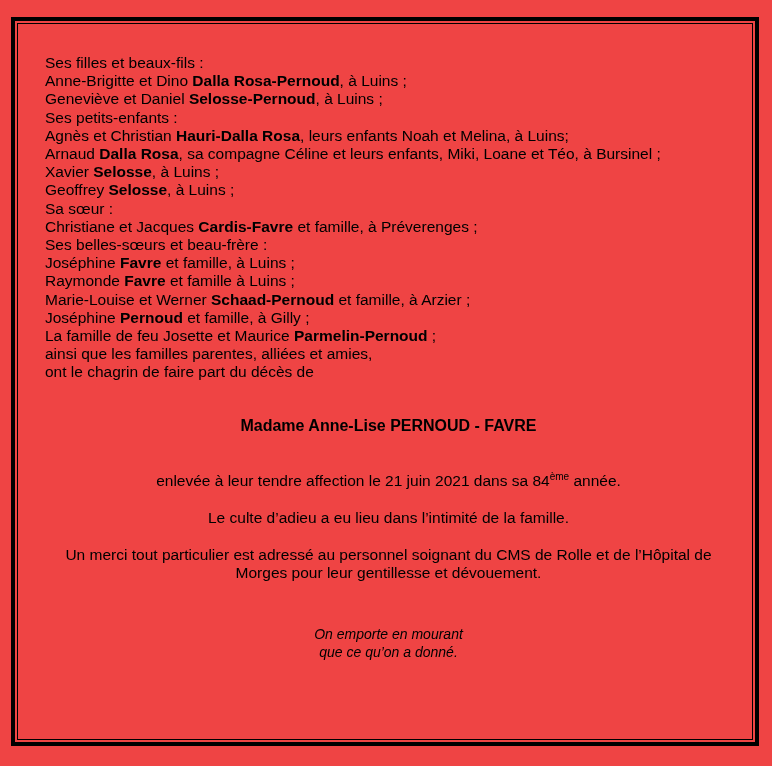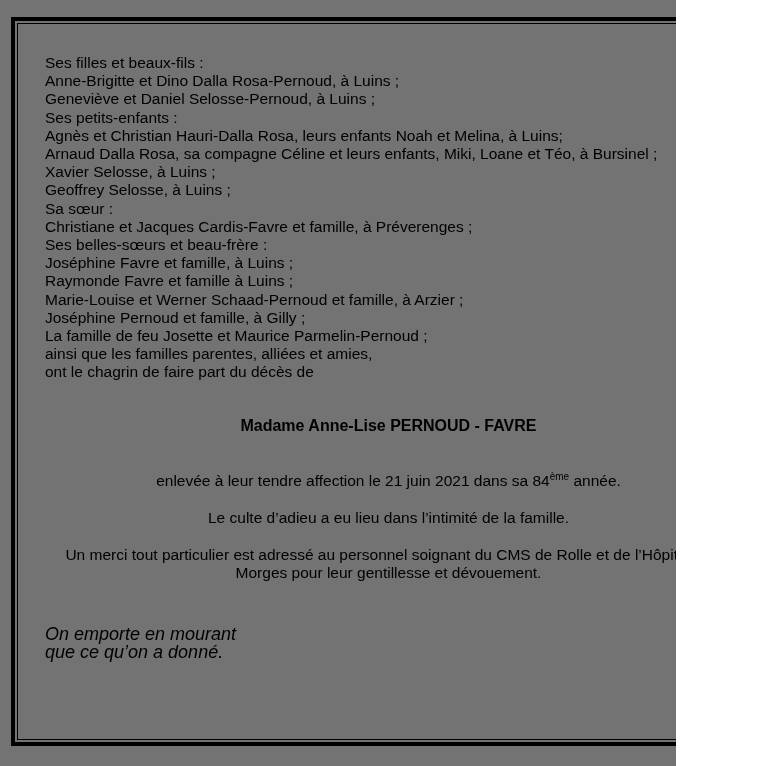--- a/index.html
+++ b/index.html
@@ -1,20 +1,20 @@
 <!DOCTYPE html>
 <html><head>
 <meta charset="utf-8">
 <style>
   html, body { margin: 0; padding: 0; background: #ffffff; }
   .page {
     position: relative;
-    width: 676px;
+    width: 772px;
     height: 766px;
-    background: #737373;
+    background: #ef4444;
     color: #000000;
     font-family: "Liberation Sans", "DejaVu Sans", sans-serif;
     overflow: hidden;
   }
   .frame-outer {
     position: absolute;
     left: 11px;
     top: 17px;
     width: 748px;
     height: 729px;
@@ -29,44 +29,44 @@
     border: 1px solid #000000;
   }
   .content {
     box-sizing: border-box;
     height: 100%;
     padding: 30px 20px 0 27px;
     font-size: 15.5px;
     line-height: 18.2px;
   }
   .family-lines .family-line { white-space: pre-wrap; }
-  .family-lines b, .paragraphs b { font-weight: normal; }
+  .family-lines b, .paragraphs b { font-weight: bold; }
   .title {
     font-size: 16px;
     line-height: 28px;
     font-weight: bold;
     text-align: center;
     margin: 30px 0 32px 0;
     letter-spacing: 0;
   }
   .paragraphs p {
     margin: 0 0 19px 0;
     max-width: 690px;
     text-align: center;
   }
   .paragraphs sup {
     font-size: 10px;
     line-height: 0;
     vertical-align: super;
   }
   .quote {
     margin-top: 44px;
-    text-align: left;
+    text-align: center;
     font-style: italic;
-    font-size: 18px;
+    font-size: 14px;
     line-height: 17.5px;
   }
 </style>
 </head>
 <body>
 
 <div class="page">
   <div class="frame-outer">
     <div class="frame-inner">
       <main class="content">

